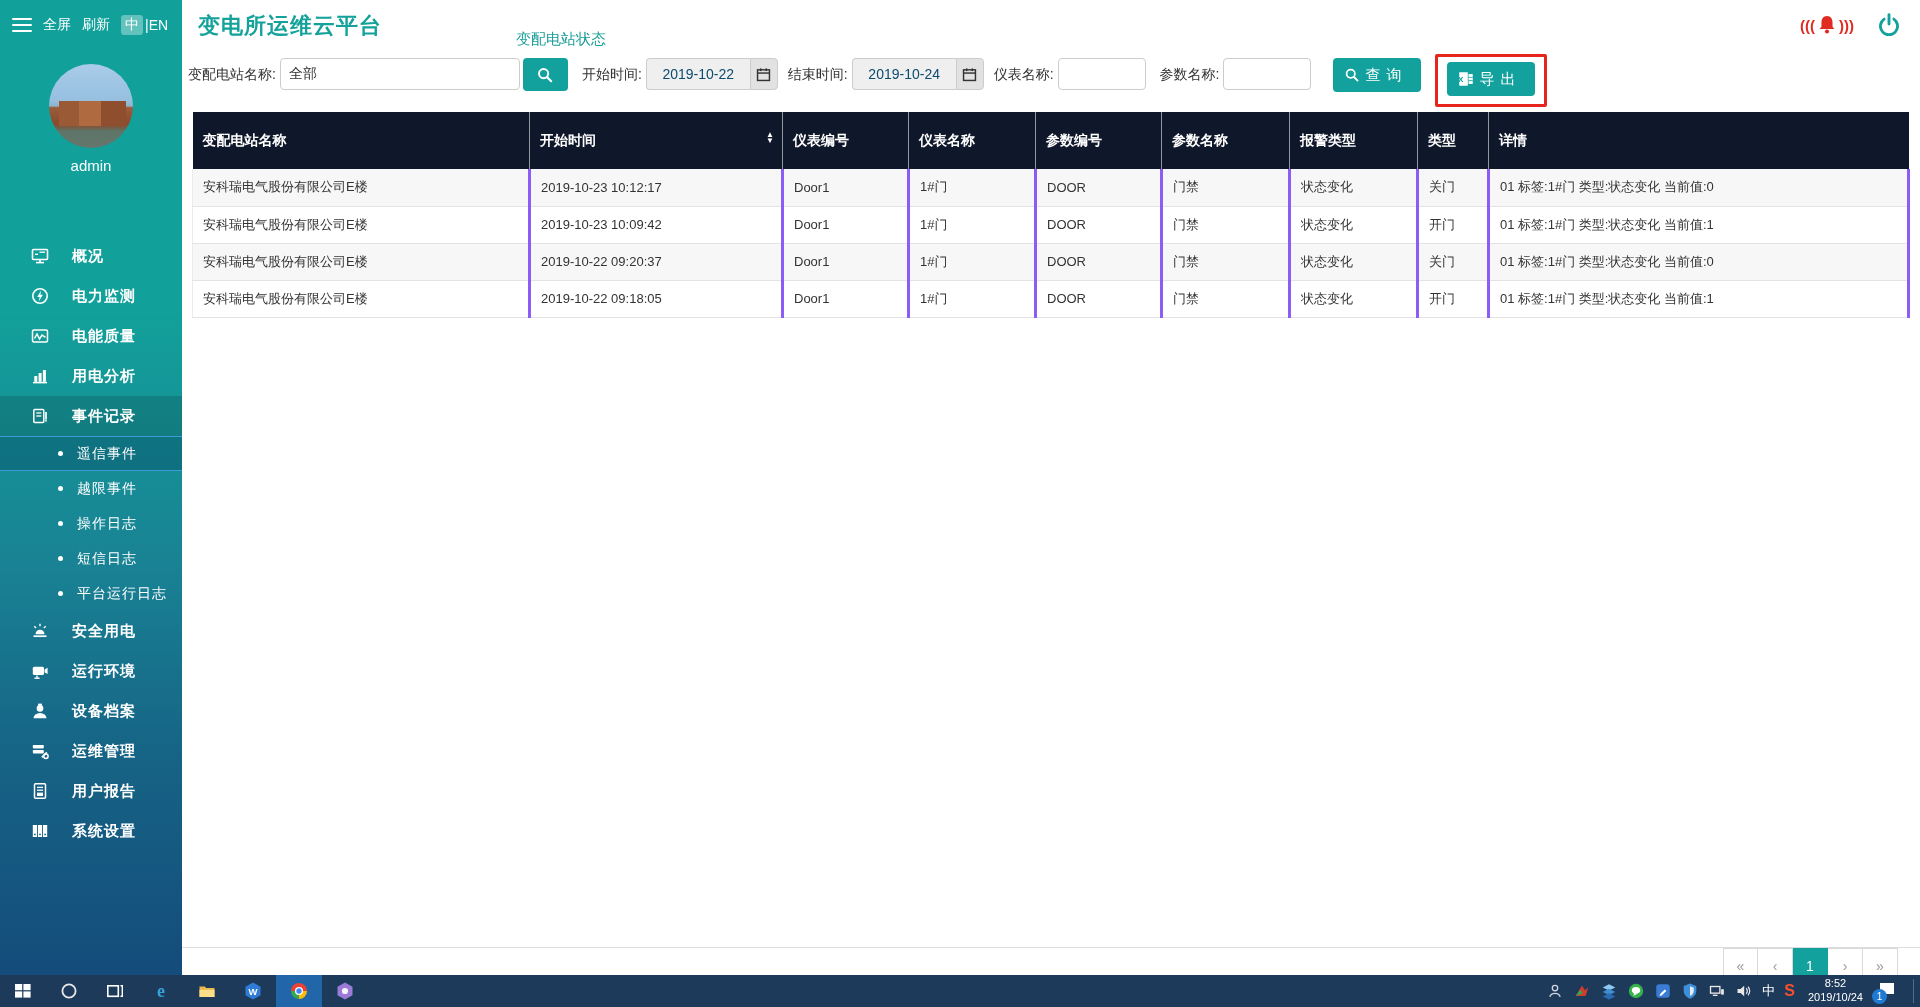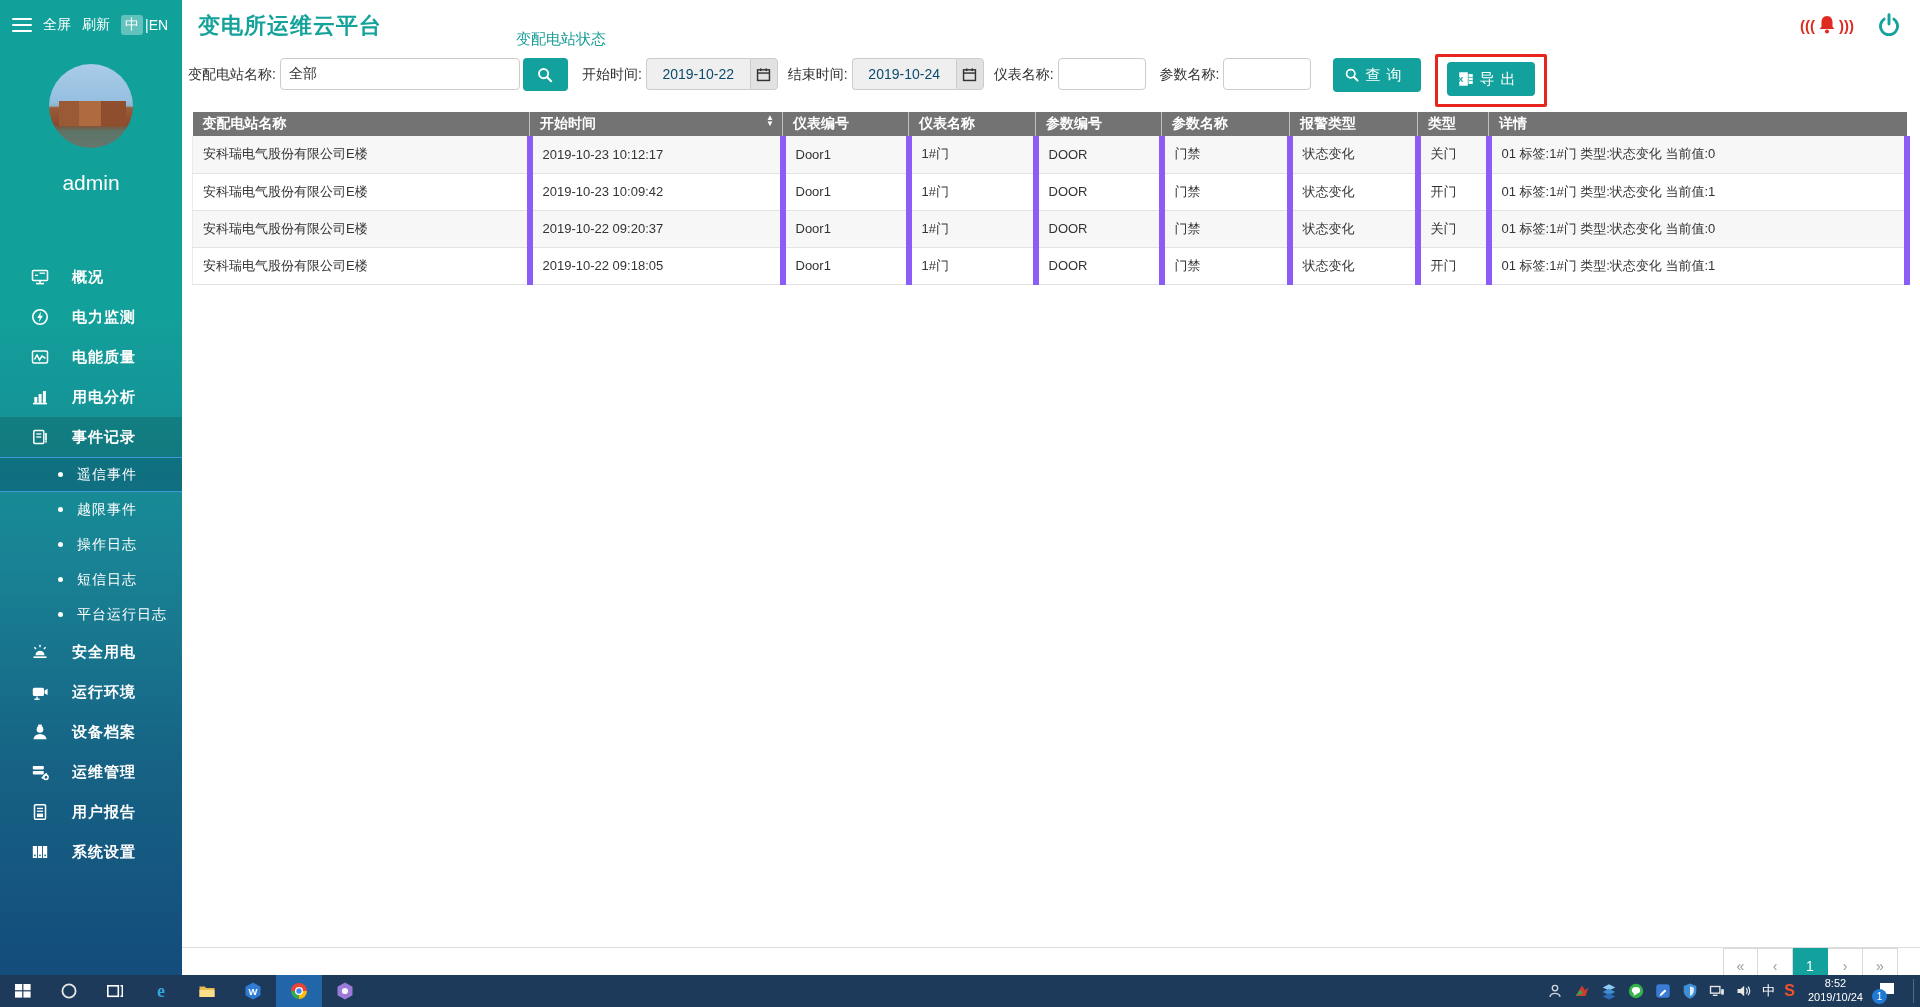--- a/index.html
+++ b/index.html
@@ -12,21 +12,21 @@
   .sidebar-top { height:50px; display:flex; align-items:center; padding-left:12px; gap:11px; font-size:14px; }
   .hamburger { width:20px; display:flex; flex-direction:column; gap:4px; cursor:pointer; }
   .hamburger span { display:block; height:2px; background:#fff; border-radius:1px; }
   .toplink { cursor:pointer; white-space:nowrap; }
   .lang { display:flex; align-items:center; white-space:nowrap; }
   .lang .zh { background:rgba(255,255,255,.35); border-radius:3px; padding:1px 4px; margin-right:2px; }
   .avatar { position:relative; width:84px; height:84px; border-radius:50%; margin:14px auto 0; overflow:hidden;
     background:linear-gradient(180deg,#a9cce9 0%,#96bfe0 44%,#8fb3c9 50%,#9a5c39 52%,#8a4a2e 72%,#5d7568 80%,#66766d 100%); }
   .avatar::after { content:""; position:absolute; left:12%; right:8%; top:44%; height:30%;
     background:linear-gradient(90deg,#9b5a36 0 30%,#b06a40 30% 62%,#8f4f2e 62% 100%); }
-  .username { text-align:center; font-size:21px; margin-top:23px; }
+  .username { text-align:center; font-size:15px; margin-top:9px; }
   .menu { margin-top:62px; }
   .menu-item { height:40px; display:flex; align-items:center; padding-left:30px; cursor:pointer; font-size:15px; font-weight:600; letter-spacing:1px; }
   .menu-item .mi-icon { width:20px; height:20px; margin-right:22px; flex:0 0 20px; }
   .menu-item.expanded { background:rgba(0,0,0,.14); }
   .menu-sub { height:35px; display:flex; align-items:center; padding-left:58px; cursor:pointer; font-size:14px; letter-spacing:1px; }
   .menu-sub .bullet { width:5px; height:5px; border-radius:50%; background:#fff; margin-right:14px; }
   .menu-sub.active { background:rgba(0,45,80,.30); border-top:1px solid #3f9bd8; border-bottom:1px solid #3f9bd8; }
 
   
   .main { position:absolute; left:182px; top:0; width:1738px; height:975px; background:#fff; }
@@ -55,25 +55,25 @@
   .cal-btn { width:28px; height:32px; background:#e2e2e2; border:1px solid #ccc; border-radius:0 4px 4px 0; cursor:pointer; display:flex; align-items:center; justify-content:center; }
   .small-input { width:88px; margin-left:4px; }
   .gap14 { margin-left:14px; }
   .gap10 { margin-left:10px; }
   .btn-teal { height:34px; background:#12a19c; color:#fff; border:none; border-radius:4px; font-size:15px; letter-spacing:6px; padding:0 14px 0 10px; display:flex; align-items:center; gap:4px; cursor:pointer; font-family:inherit; }
   .query-btn { margin-left:22px; }
   .export-wrap { border:3px solid #e8251c; border-radius:2px; padding:5px 9px 8px; margin-left:14px; margin-top:-4px; }
 
   
   table.events { width:1718px; margin:0 10px; border-collapse:collapse; table-layout:fixed; }
-  table.events th { background:#737373; color:#fff; height:24px; font-size:14px; text-align:left; padding-left:10px; border-right:1px solid rgba(255,255,255,.55); font-weight:bold; }
+  table.events th { background:#0f172a; color:#fff; height:57px; font-size:14px; text-align:left; padding-left:10px; border-right:1px solid rgba(255,255,255,.55); font-weight:bold; }
   table.events th:last-child { border-right:none; }
   .th-flex { display:flex; align-items:flex-start; justify-content:space-between; padding-right:8px; }
   .sort-icon { display:flex; flex-direction:column; line-height:6px; font-size:8px; color:#fff; }
-  table.events td { height:37px; font-size:13px; color:#333; padding-left:10px; border-bottom:1px solid #e3e3e3; border-right:6px solid #8b5cf6; background:#fff; overflow:hidden; white-space:nowrap; }
+  table.events td { height:37px; font-size:13px; color:#333; padding-left:10px; border-bottom:1px solid #e3e3e3; border-right:3px solid #8b5cf6; background:#fff; overflow:hidden; white-space:nowrap; }
   table.events td:first-child { border-left:1px solid #ebebeb; }
   table.events tr:nth-child(odd) td { background:#f7f7f7; }
 
   
   .pagination { position:absolute; right:22px; top:948px; display:flex; z-index:5; }
   .pg-btn { width:35px; height:36px; background:#fff; border:1px solid #d9d9d9; border-left:none; color:#999; font-size:14px; display:flex; align-items:center; justify-content:center; cursor:pointer; }
   .pg-btn:first-child { border-left:1px solid #d9d9d9; }
   .pg-btn.active { background:#12a19c; border-color:#12a19c; color:#fff; }
 
   

